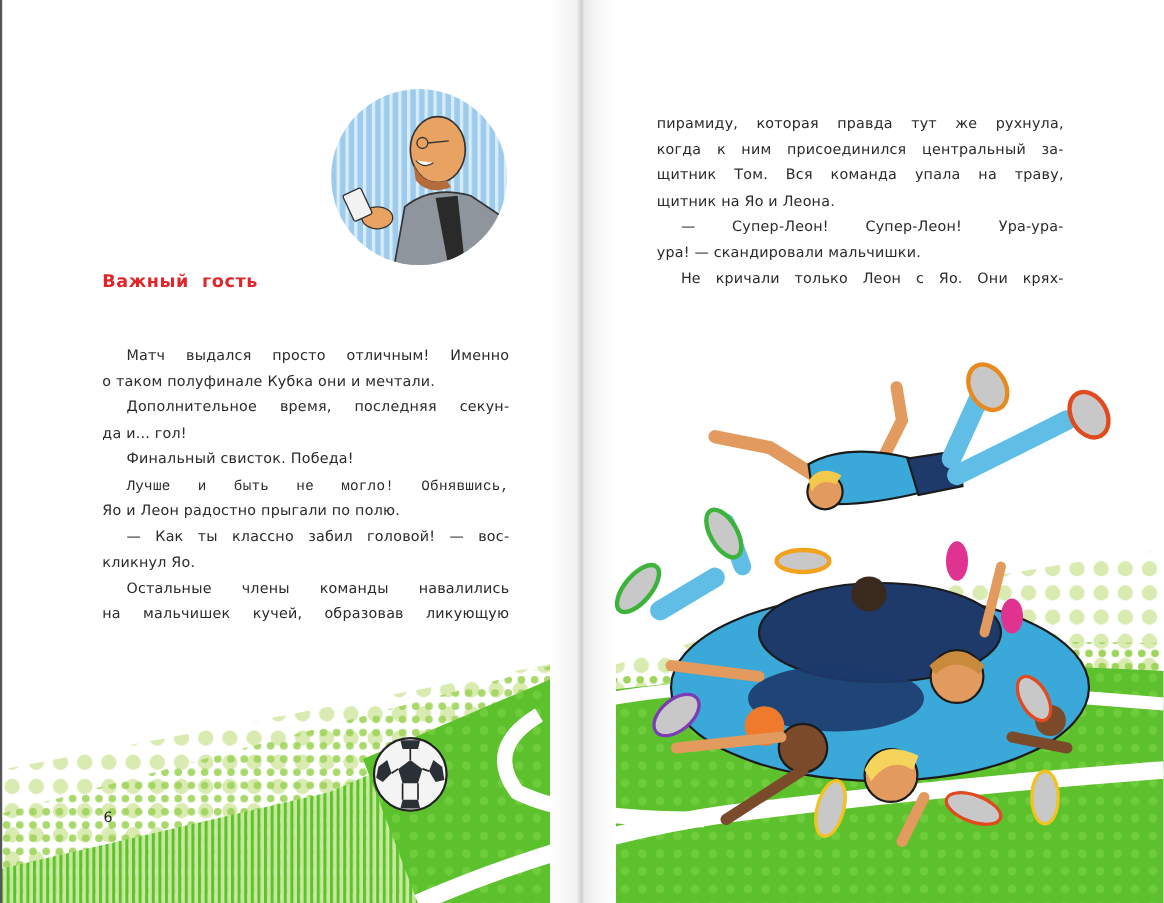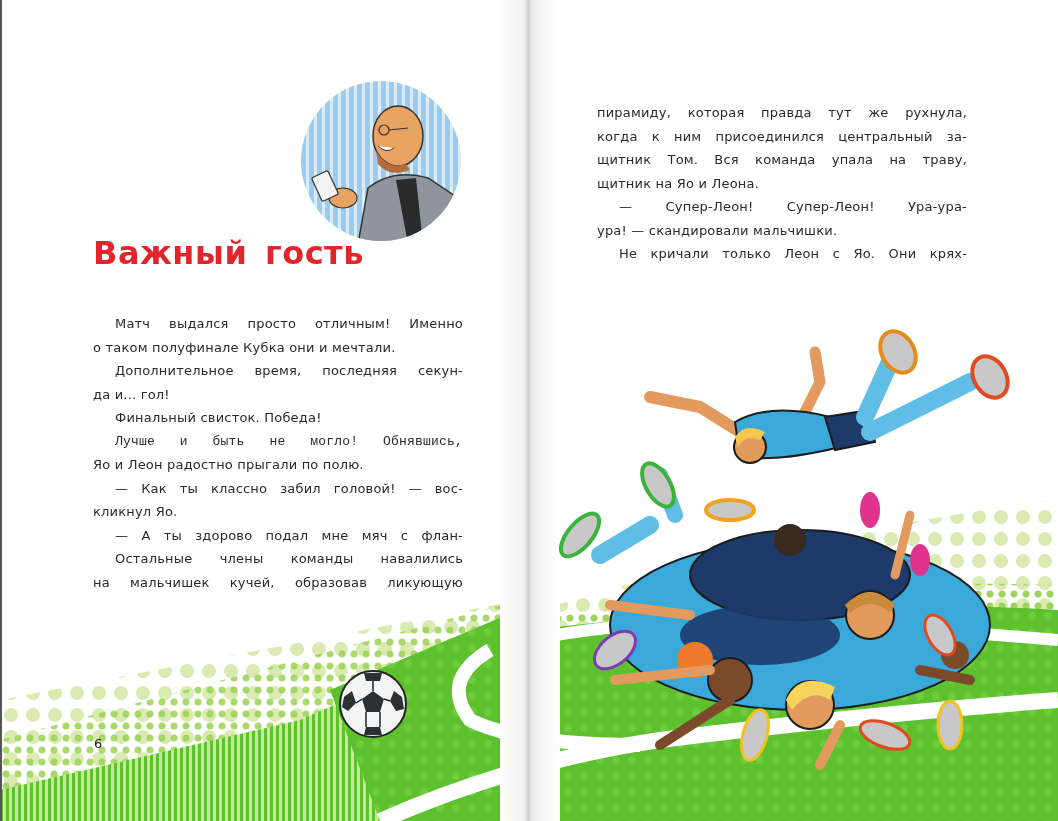--- a/index.html
+++ b/index.html
@@ -26,22 +26,22 @@
     text-align: justify; letter-spacing: 0.2px;
     font-family: "DejaVu Sans", sans-serif;
   }
   .page-text .line { display: block; text-align: justify; text-align-last: justify; white-space: nowrap; }
   .page-text .line.last { text-align-last: left; }
 
   .left-text { left: 93px; top: 312px; width: 370px; }
   .right-text { left: 597px; top: 101px; width: 370px; }
 
   .chapter-title {
-    position: absolute; left: 93px; top: 234px;
-    color: #e1262b; font-size: 32px; font-weight: bold;
+    position: absolute; left: 93px; top: 246px;
+    color: #e1262b; font-size: 16px; font-weight: bold;
     font-family: "DejaVu Sans", sans-serif; letter-spacing: 0.5px; word-spacing: 6px;
   }
 
   .page-number { position: absolute; left: 94px; top: 736px; font-size: 13px; color: #222; }
 
   .portrait { position: absolute; left: 298px; top: 78px; width: 166px; height: 166px; }
   .flyer { position: absolute; left: 640px; top: 322px; width: 390px; height: 150px; }
   .pile { position: absolute; left: 540px; top: 455px; width: 500px; height: 320px; }
   .ball { position: absolute; left: 336px; top: 667px; width: 74px; height: 74px; }
 </style>
@@ -126,21 +126,20 @@
   <div class="page-text left-text" id="leftText">
       <span class="line" style="padding-left: 22px;">Матч выдался просто отличным! Именно</span>
       <span class="line last">о таком полуфинале Кубка они и мечтали.</span>
       <span class="line" style="padding-left: 22px;">Дополнительное время, последняя секун-</span>
       <span class="line last">да и... гол!</span>
       <span class="line last" style="padding-left: 22px;">Финальный свисток. Победа!</span>
       <span class="line" style="padding-left: 22px; font-family: Liberation Mono, monospace;">Лучше и быть не могло! Обнявшись,</span>
       <span class="line last">Яо и Леон радостно прыгали по полю.</span>
       <span class="line" style="padding-left: 22px;">— Как ты классно забил головой! — вос-</span>
       <span class="line last">кликнул Яо.</span>
-      <span class="line" style="padding-left: 22px;">— А ты здорово подал мне мяч с флан-</span>
       <span class="line" style="padding-left: 22px;">Остальные члены команды навалились</span>
       <span class="line">на мальчишек кучей, образовав ликующую</span>
     </div>
   <div class="page-text right-text" id="rightText">
       <span class="line">пирамиду, которая правда тут же рухнула,</span>
       <span class="line">когда к ним присоединился центральный за-</span>
       <span class="line">щитник Том. Вся команда упала на траву,</span>
       <span class="line last">щитник на Яо и Леона.</span>
       <span class="line" style="padding-left: 22px;">— Супер-Леон! Супер-Леон! Ура-ура-</span>
       <span class="line last">ура! — скандировали мальчишки.</span>

